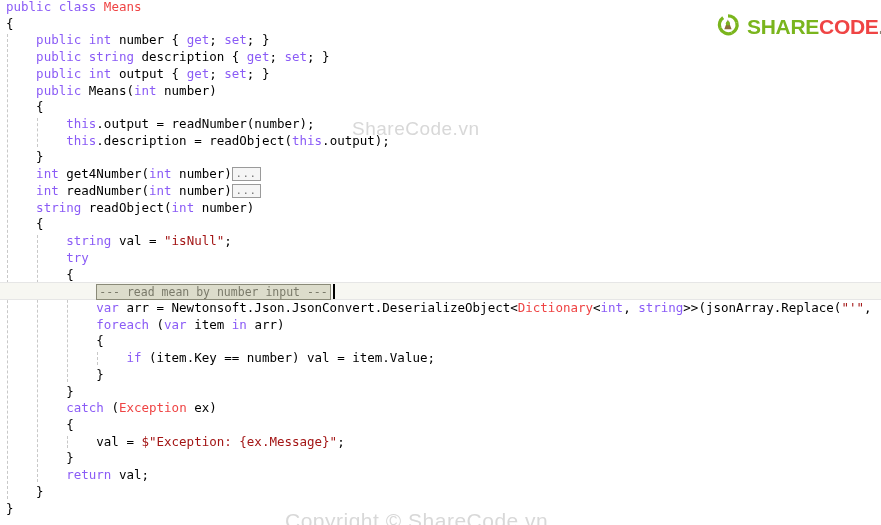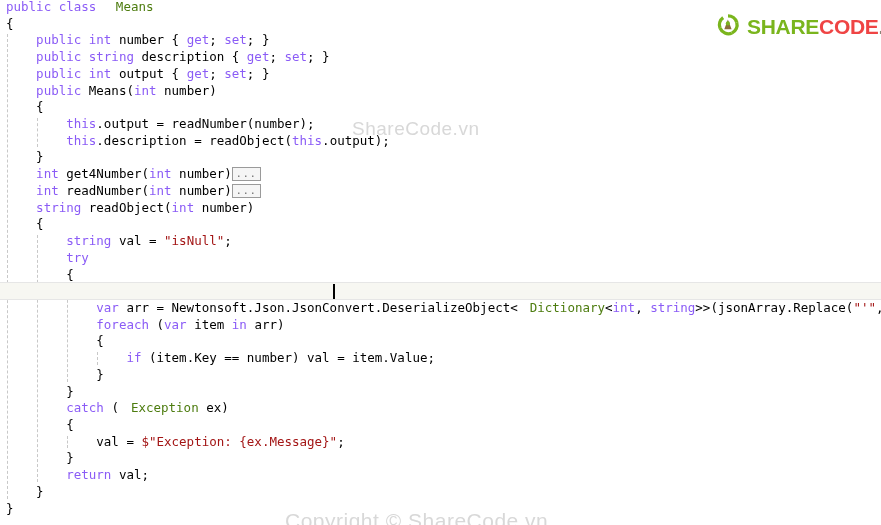--- a/index.html
+++ b/index.html
@@ -17,21 +17,21 @@
     color:#000000;
     white-space:pre;
   }
   .line{
     position:relative;
     height:16.72px;
     padding-left:6px;
     white-space:pre;
   }
   .kw{color:#8b5cf6;}
-  .type{color:#4d7c0f;margin-left:12px;}
+  .type{color:#ef4444;}
   .str{color:#a31515;}
   .plain{color:#000000;}
 
   
   .guides{position:absolute;left:0;top:0;width:881px;height:525px;pointer-events:none;}
   .guide{
     position:absolute;width:0;border-left:1px dashed #c8c8c8;
   }
 
   
@@ -98,21 +98,21 @@
   .lg-green{color:#7ab51d;}
   .lg-gray{color:#ef4444;font-weight:bold;}
   .lg-vn{color:#8c8376;font-weight:bold;}
 </style>
 </head>
 <body>
 
 <div id="editor">
   <div class="guides"><div class="guide" style="left: 7px; top: 34.44px; height: 464.16px;"></div><div class="guide" style="left: 37.08px; top: 118.04px; height: 29.44px;"></div><div class="guide" style="left: 37.08px; top: 235.08px; height: 246.8px;"></div><div class="guide" style="left: 67.16px; top: 285.24px; height: 96.32px;"></div><div class="guide" style="left: 67.16px; top: 435.72px; height: 12.72px;"></div><div class="guide" style="left: 97.24px; top: 352.12px; height: 12.72px;"></div></div>
   <div id="code-lines"><div class="line" style="position: absolute; left: 0px; top: -1px; width: 881px;"><span></span><span class="kw">public</span><span class="plain"> </span><span class="kw">class</span><span class="plain"> </span><span class="type">Means</span></div><div class="line" style="position: absolute; left: 0px; top: 15.72px; width: 881px;"><span></span><span class="plain">{</span></div><div class="line" style="position: absolute; left: 0px; top: 32.44px; width: 881px;"><span>    </span><span class="kw">public</span><span class="plain"> </span><span class="kw">int</span><span class="plain"> number { </span><span class="kw">get</span><span class="plain">; </span><span class="kw">set</span><span class="plain">; }</span></div><div class="line" style="position: absolute; left: 0px; top: 49.16px; width: 881px;"><span>    </span><span class="kw">public</span><span class="plain"> </span><span class="kw">string</span><span class="plain"> description { </span><span class="kw">get</span><span class="plain">; </span><span class="kw">set</span><span class="plain">; }</span></div><div class="line" style="position: absolute; left: 0px; top: 65.88px; width: 881px;"><span>    </span><span class="kw">public</span><span class="plain"> </span><span class="kw">int</span><span class="plain"> output { </span><span class="kw">get</span><span class="plain">; </span><span class="kw">set</span><span class="plain">; }</span></div><div class="line" style="position: absolute; left: 0px; top: 82.6px; width: 881px;"><span>    </span><span class="kw">public</span><span class="plain"> Means(</span><span class="kw">int</span><span class="plain"> number)</span></div><div class="line" style="position: absolute; left: 0px; top: 99.32px; width: 881px;"><span>    </span><span class="plain">{</span></div><div class="line" style="position: absolute; left: 0px; top: 116.04px; width: 881px;"><span>        </span><span class="kw">this</span><span class="plain">.output = readNumber(number);</span></div><div class="line" style="position: absolute; left: 0px; top: 132.76px; width: 881px;"><span>        </span><span class="kw">this</span><span class="plain">.description = readObject(</span><span class="kw">this</span><span class="plain">.output);</span></div><div class="line" style="position: absolute; left: 0px; top: 149.48px; width: 881px;"><span>    </span><span class="plain">}</span></div><div class="line" style="position: absolute; left: 0px; top: 166.2px; width: 881px;"><span>    </span><span class="kw">int</span><span class="plain"> get4Number(</span><span class="kw">int</span><span class="plain"> number)</span><span class="collapsed">...</span></div><div class="line" style="position: absolute; left: 0px; top: 182.92px; width: 881px;"><span>    </span><span class="kw">int</span><span class="plain"> readNumber(</span><span class="kw">int</span><span class="plain"> number)</span><span class="collapsed">...</span></div><div class="line" style="position: absolute; left: 0px; top: 199.64px; width: 881px;"><span>    </span><span class="kw">string</span><span class="plain"> readObject(</span><span class="kw">int</span><span class="plain"> number)</span></div><div class="line" style="position: absolute; left: 0px; top: 216.36px; width: 881px;"><span>    </span><span class="plain">{</span></div><div class="line" style="position: absolute; left: 0px; top: 233.08px; width: 881px;"><span>        </span><span class="kw">string</span><span class="plain"> val = </span><span class="str">"isNull"</span><span class="plain">;</span></div><div class="line" style="position: absolute; left: 0px; top: 249.8px; width: 881px;"><span>        </span><span class="kw">try</span></div><div class="line" style="position: absolute; left: 0px; top: 266.52px; width: 881px;"><span>        </span><span class="plain">{</span></div><div class="line" style="position: absolute; left: 0px; top: 299.96px; width: 881px;"><span>            </span><span class="kw">var</span><span class="plain"> arr = Newtonsoft.Json.JsonConvert.DeserializeObject&lt;</span><span class="type">Dictionary</span><span class="plain">&lt;</span><span class="kw">int</span><span class="plain">, </span><span class="kw">string</span><span class="plain">&gt;&gt;(jsonArray.Replace(</span><span class="str">"'"</span><span class="plain">, </span><span class="str">"\""</span></div><div class="line" style="position: absolute; left: 0px; top: 316.68px; width: 881px;"><span>            </span><span class="kw">foreach</span><span class="plain"> (</span><span class="kw">var</span><span class="plain"> item </span><span class="kw">in</span><span class="plain"> arr)</span></div><div class="line" style="position: absolute; left: 0px; top: 333.4px; width: 881px;"><span>            </span><span class="plain">{</span></div><div class="line" style="position: absolute; left: 0px; top: 350.12px; width: 881px;"><span>                </span><span class="kw">if</span><span class="plain"> (item.Key == number) val = item.Value;</span></div><div class="line" style="position: absolute; left: 0px; top: 366.84px; width: 881px;"><span>            </span><span class="plain">}</span></div><div class="line" style="position: absolute; left: 0px; top: 383.56px; width: 881px;"><span>        </span><span class="plain">}</span></div><div class="line" style="position: absolute; left: 0px; top: 400.28px; width: 881px;"><span>        </span><span class="kw">catch</span><span class="plain"> (</span><span class="type">Exception</span><span class="plain"> ex)</span></div><div class="line" style="position: absolute; left: 0px; top: 417px; width: 881px;"><span>        </span><span class="plain">{</span></div><div class="line" style="position: absolute; left: 0px; top: 433.72px; width: 881px;"><span>            </span><span class="plain">val = </span><span class="str">$"Exception: {ex.Message}"</span><span class="plain">;</span></div><div class="line" style="position: absolute; left: 0px; top: 450.44px; width: 881px;"><span>        </span><span class="plain">}</span></div><div class="line" style="position: absolute; left: 0px; top: 467.16px; width: 881px;"><span>        </span><span class="kw">return</span><span class="plain"> val;</span></div><div class="line" style="position: absolute; left: 0px; top: 483.88px; width: 881px;"><span>    </span><span class="plain">}</span></div><div class="line" style="position: absolute; left: 0px; top: 500.6px; width: 881px;"><span></span><span class="plain">}</span></div></div>
-<div class="hl-row" style="top: 282.24px;"></div><div class="caret" style="left: 333.24px; top: 284.24px; height: 15px;"></div></div>
+<div class="hl-row" style="top: 282.24px;"></div><div class="cmt-box" style="left: 96.24px; top: 284.24px;">--- read mean by number input ---</div><div class="caret" style="left: 333.24px; top: 284.24px; height: 15px;"></div></div>
 
 <div id="wm-mid" class="wm" style="left: 352px; top: 118px;">ShareCode.vn</div>
 <div id="wm-bottom" class="wm" style="left: 285px; top: 509px;">Copyright © ShareCode.vn</div>
 
 <div id="logo" style="left: 714px; top: 11px;">
   <span>
     <svg width="28" height="28" viewBox="0 0 28 28" aria-hidden="true">
       <path d="M14 3.2 A10.8 10.8 0 0 1 24.3 10.8 L21.2 11.9 A7.6 7.6 0 0 0 14 6.6 Z" fill="#7ab51d"></path>
       <path d="M24.3 10.8 A10.8 10.8 0 0 1 18.6 23.6 L17.1 20.7 A7.6 7.6 0 0 0 21.2 11.9 Z" fill="#7ab51d"></path>
       <path d="M18.6 23.6 A10.8 10.8 0 0 1 4.4 17.6 L7.6 16.6 A7.6 7.6 0 0 0 17.1 20.7 Z" fill="#7ab51d"></path>

